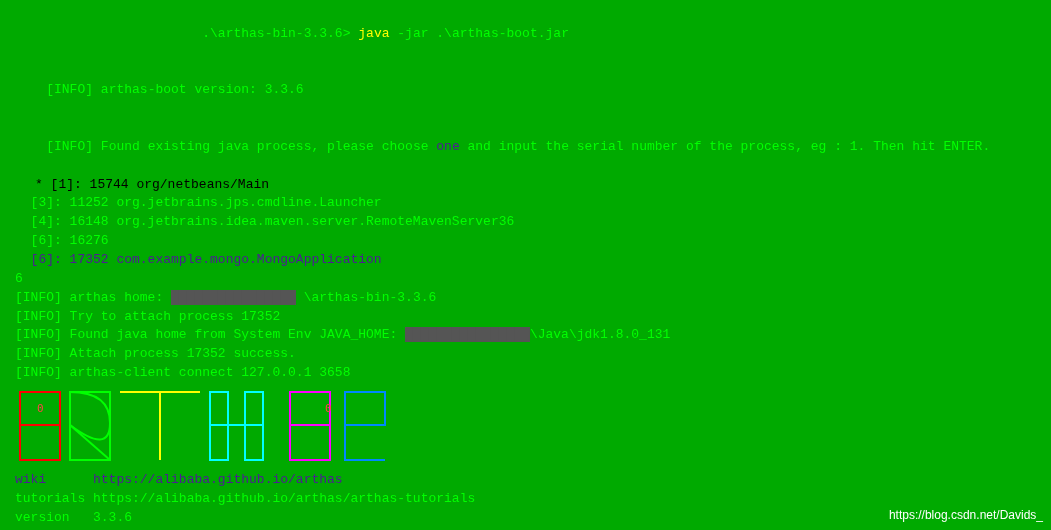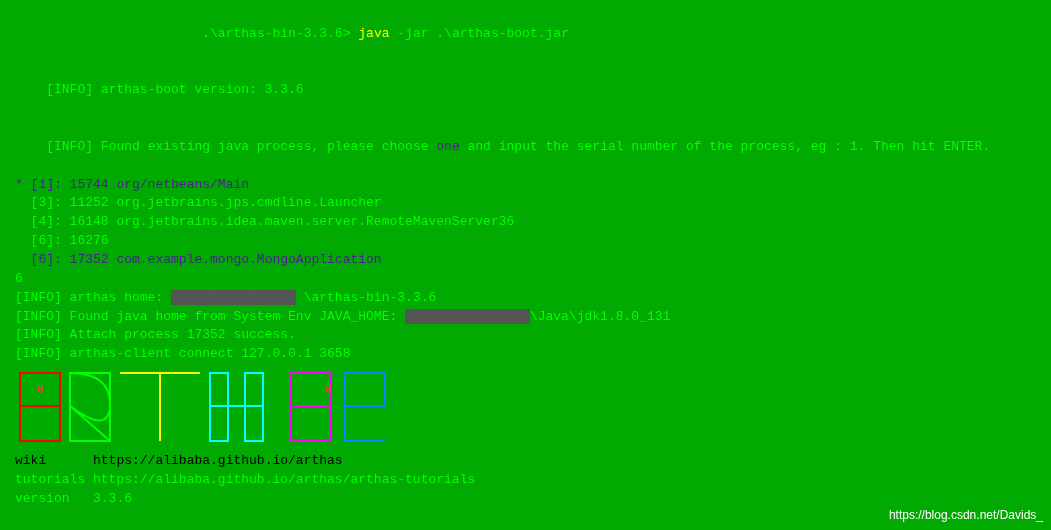--- a/index.html
+++ b/index.html
@@ -50,28 +50,29 @@
     <span style="color:#00ff00;">                    .\arthas-bin-3.3.6&gt; </span><span style="color:#ffff00;">java</span><span style="color:#00ff00;"> -jar .\arthas-boot.jar</span>
   </div>
 
   <div class="line">
     <span style="color:#00ff00;">[INFO] </span><span style="color:#00ff00;">arthas-boot version: 3.3.6</span>
   </div>
   <div class="line">
     <span style="color:#00ff00;">[INFO] Found existing java process, please </span><span style="color:#00ff00;margin-top:8px;">choose</span><span style="color:#4c1d95;"> one </span><span style="color:#00ff00;">and</span><span style="color:#00ff00;"> input the serial number of the process, eg : 1. Then hit ENTER.</span>
   </div>
 
-  <div class="line" style="color:#4c1d95;">* [1]: 15744 org/netbeans/Main</div>
+  <div class="line" style="color:#000000;margin-left:20px;">* [1]: 15744 org/netbeans/Main</div>
   <div class="line" style="color:#00ff00;">  [3]: 11252 org.jetbrains.jps.cmdline.Launcher</div>
   <div class="line" style="color:#00ff00;">  [4]: 16148 org.jetbrains.idea.maven.server.RemoteMavenServer36</div>
   <div class="line" style="color:#00ff00;">  [6]: 16276</div>
   <div class="line" style="color:#4c1d95;">  [6]: 17352 com.example.mongo.MongoApplication</div>
   <div class="line" style="color:#00ff00;">6</div>
 
   <div class="line" style="color:#00ff00;">[INFO] arthas home: <span style="background:#555;color:#555;">████████████████</span> \arthas-bin-3.3.6</div>
+  <div class="line" style="color:#00ff00;">[INFO] Try to attach process 17352</div>
   <div class="line" style="color:#00ff00;">[INFO] Found java home from System Env JAVA_HOME: <span style="background:#555;color:#555;">████████████████</span>\Java\jdk1.8.0_131</div>
   <div class="line" style="color:#00ff00;">[INFO] Attach process 17352 success.</div>
   <div class="line" style="color:#00ff00;">[INFO] arthas-client connect 127.0.0.1 3658</div>
 
   <div class="logo-area">
     <svg width="450" height="78" viewBox="0 0 450 78">
 
       <g fill="none" stroke="#ff0000" stroke-width="2">
         <rect x="5" y="5" width="40" height="68"></rect>
         <line x1="5" y1="38" x2="45" y2="38"></line>
@@ -101,18 +102,18 @@
 
       <g fill="none" stroke="#0088ff" stroke-width="2">
         <path d="M330 73 L330 5 L370 5 L370 38 L330 38 L330 73 L370 73"></path>
       </g>
 
       <text x="22" y="25" fill="#ff4444" font-size="11" font-family="monospace">0</text>
       <text x="310" y="25" fill="#ff4444" font-size="11" font-family="monospace">0</text>
     </svg>
   </div>
 
-  <div class="line" style="color:#000000;">wiki      https://alibaba.github.io/arthas</div>
+  <div class="line" style="color:#4c1d95;">wiki      https://alibaba.github.io/arthas</div>
   <div class="line" style="color:#00ff00;">tutorials https://alibaba.github.io/arthas/arthas-tutorials</div>
   <div class="line" style="color:#00ff00;">version   3.3.6</div>
 
   <div class="watermark">https://blog.csdn.net/Davids_</div>
 </div>
 
 </body></html>

